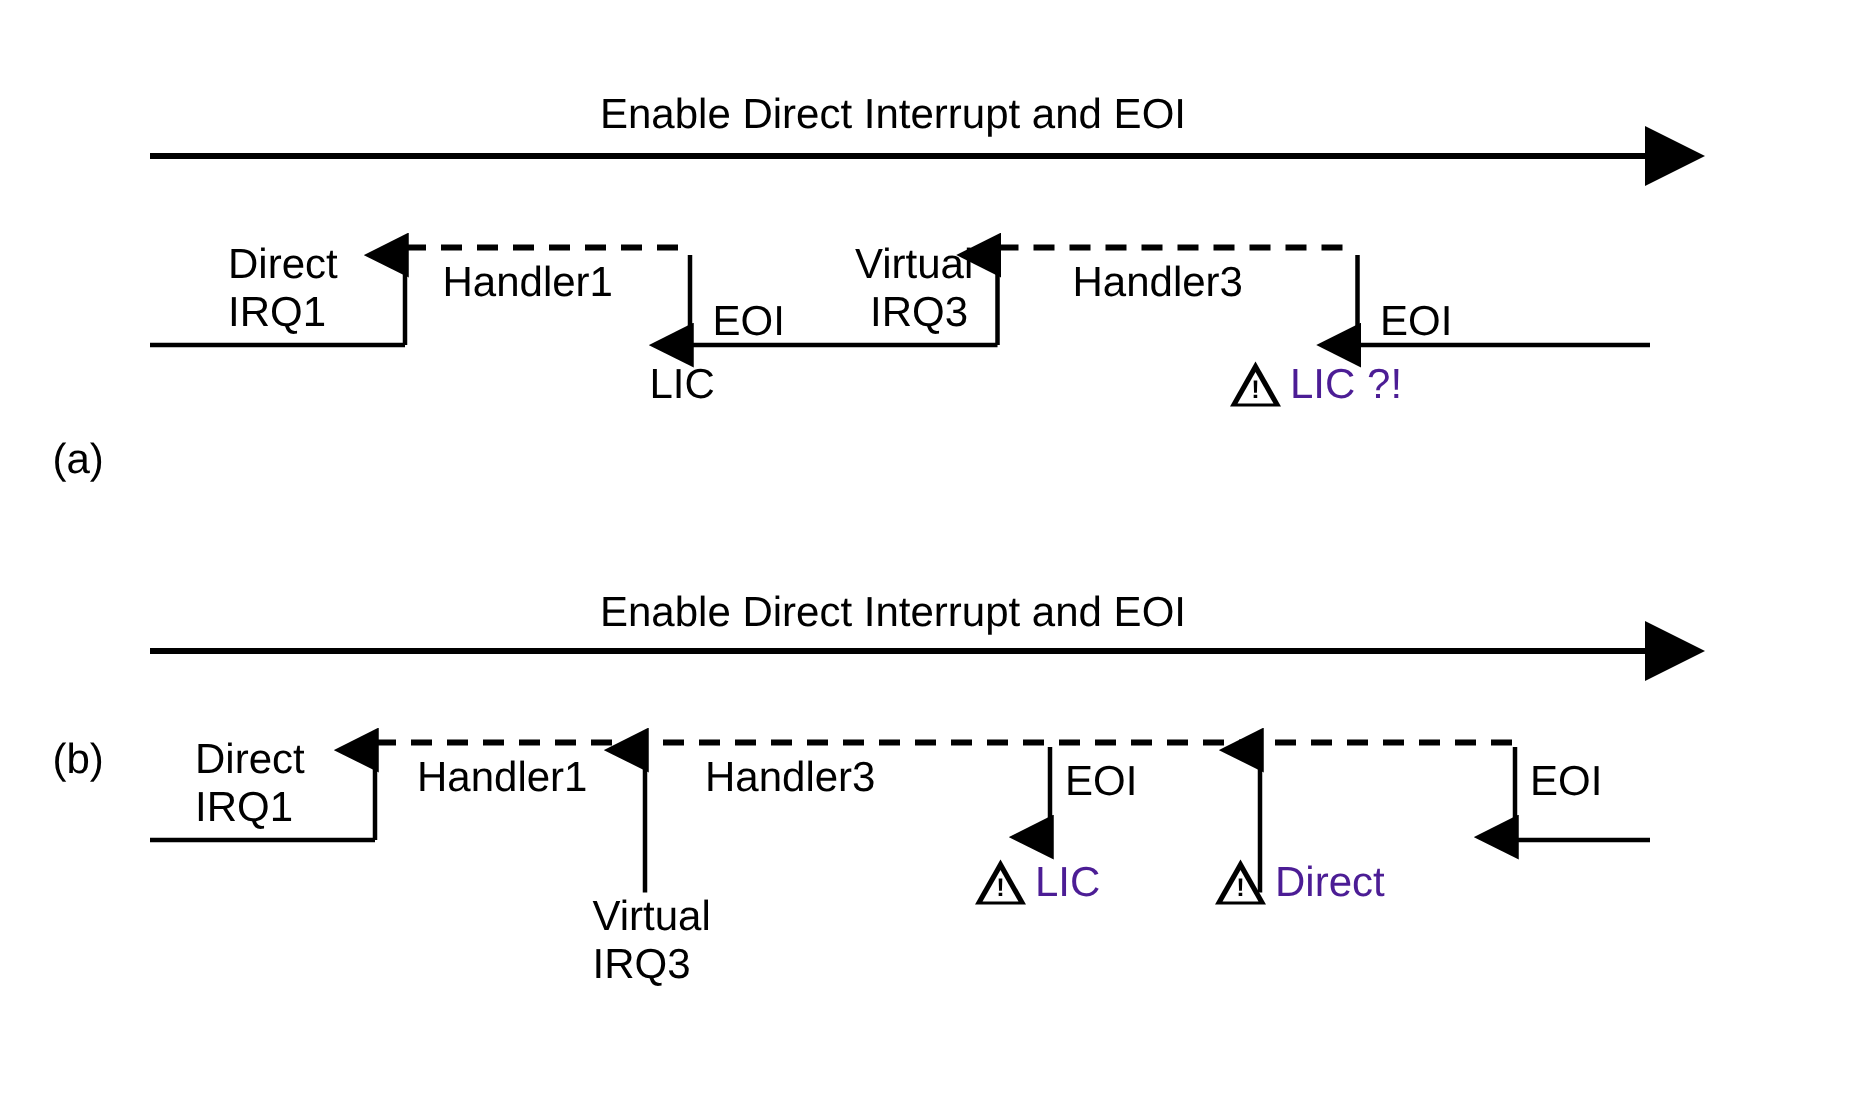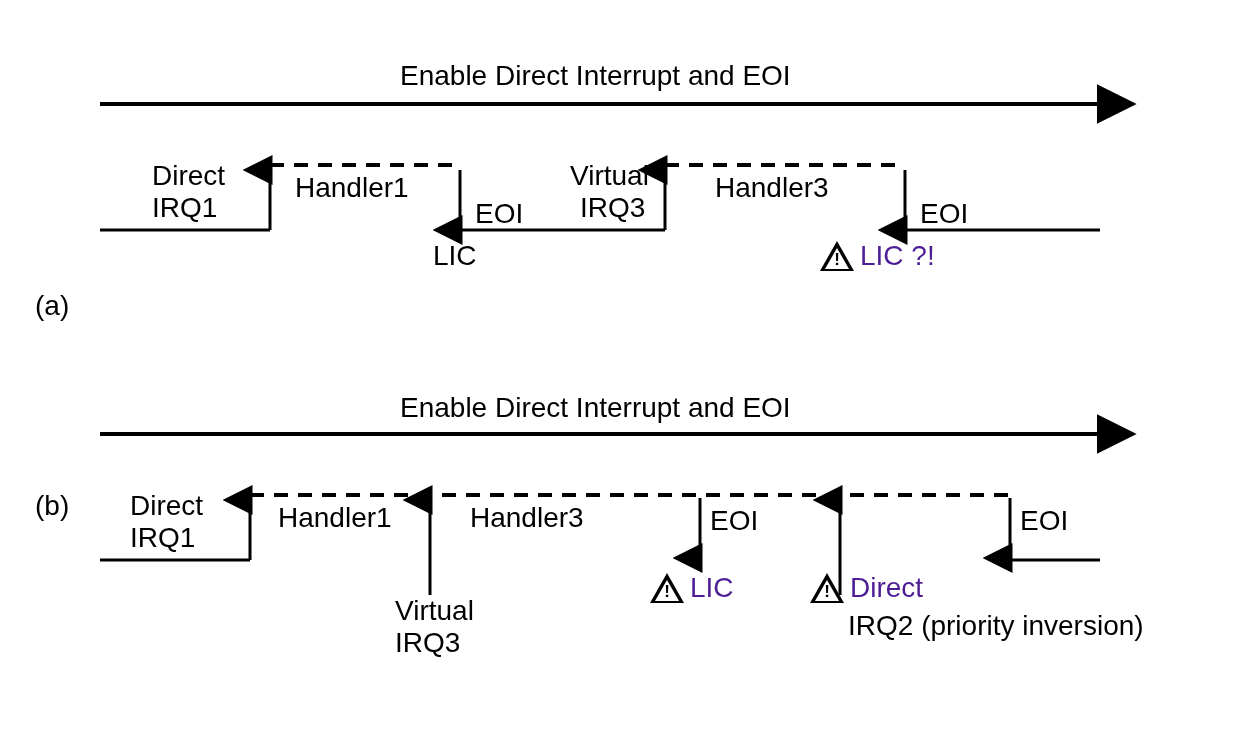--- a/index.html
+++ b/index.html
@@ -157,15 +157,14 @@
       </div>
     <span class="warn-text">LIC</span>
   </div>
 
   <div class="warn-wrap" style="left:810px; top:572px;">
     <div class="warn-tri">
         <span class="warn-bang">!</span>
       </div>
     <span class="warn-text">Direct</span>
   </div>
-  <div class="label" style="left:848px; top:610px;">IRQ2 (priority inversion)</div>
 
 </div>
 
 </body></html>

